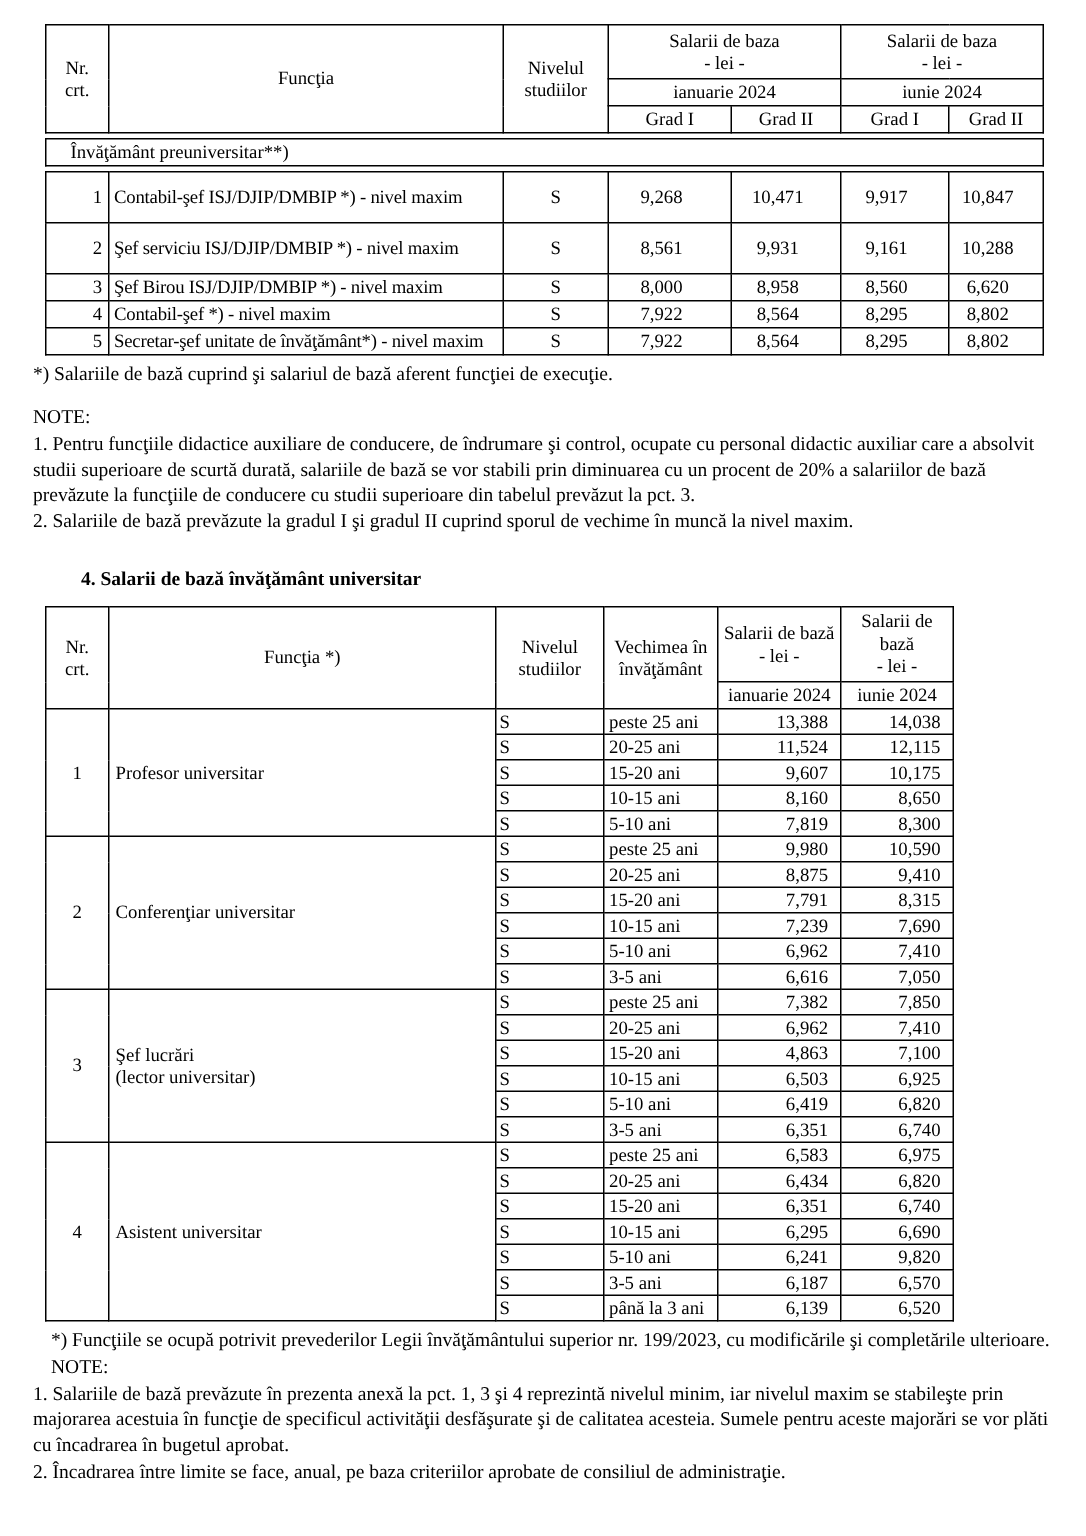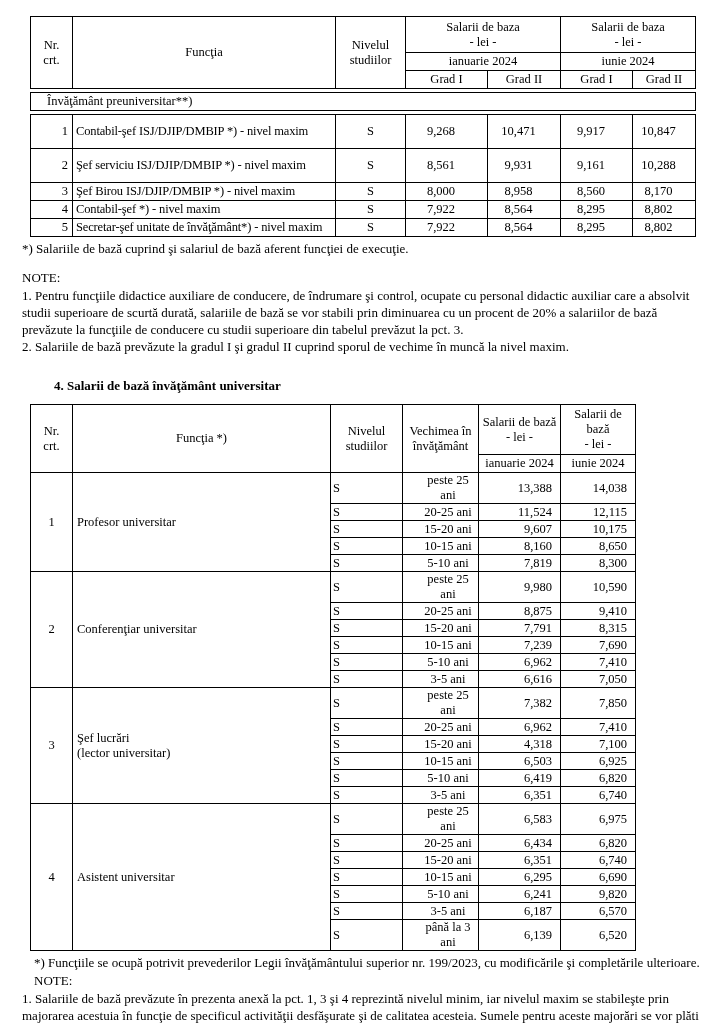--- a/index.html
+++ b/index.html
@@ -27,21 +27,21 @@
   .func { text-align: left; white-space: nowrap; padding-left: 3px; letter-spacing: -0.15px; }
   .val { text-align: center; padding-right: 14px; }
 
   
   .t2h1 { height: 50px; }
   .t2h2 { height: 18px; }
   #table2-body tr { height: 17px; }
   .grp-nr { text-align: center; }
   .grp-func { text-align: left; padding-left: 4px; white-space: pre-line; }
   .niv { text-align: left; padding-left: 2px; }
-  .vech { text-align: center; padding-left: 18px; }
+  .vech { text-align: left; padding-left: 3px; }
   .val2 { text-align: right; padding-right: 8px; }
 
   
   .notes { font-size: 13px; line-height: 1.3; margin-top: 4px; }
   .notes p { margin: 1px 0; }
   .note-label { margin-top: 12px !important; }
   .indent { padding-left: 12px; }
   .sec4-title { font-weight: bold; font-size: 13px; margin: 22px 0 10px 32px; }
 </style>
 </head>
@@ -126,21 +126,21 @@
           <td class="val">9,161</td>
           <td class="val">10,288</td>
         </tr>
         <tr class="t1norm">
           <td class="nr">3</td>
           <td class="func">Şef Birou ISJ/DJIP/DMBIP *) - nivel maxim</td>
           <td class="ctr">S</td>
           <td class="val">8,000</td>
           <td class="val">8,958</td>
           <td class="val">8,560</td>
-          <td class="val">8,170</td>
+          <td class="val">6,620</td>
         </tr>
         <tr class="t1norm">
           <td class="nr">4</td>
           <td class="func">Contabil-şef *) - nivel maxim</td>
           <td class="ctr">S</td>
           <td class="val">7,922</td>
           <td class="val">8,564</td>
           <td class="val">8,295</td>
           <td class="val">8,802</td>
         </tr>
@@ -276,21 +276,21 @@
         </tr>
         <tr>
           <td class="niv">S</td>
           <td class="vech">20-25 ani</td>
           <td class="val2">6,962</td>
           <td class="val2">7,410</td>
         </tr>
         <tr>
           <td class="niv">S</td>
           <td class="vech">15-20 ani</td>
-          <td class="val2">4,318</td>
+          <td class="val2">4,863</td>
           <td class="val2">7,100</td>
         </tr>
         <tr>
           <td class="niv">S</td>
           <td class="vech">10-15 ani</td>
           <td class="val2">6,503</td>
           <td class="val2">6,925</td>
         </tr>
         <tr>
           <td class="niv">S</td>

